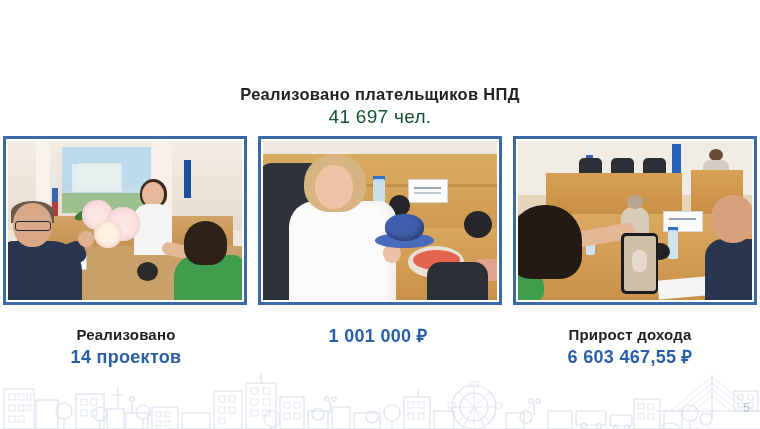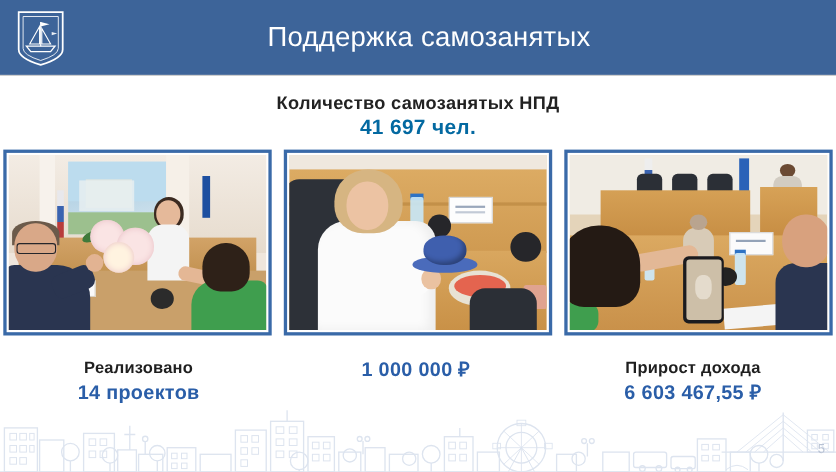--- a/index.html
+++ b/index.html
@@ -66,22 +66,22 @@
   .subhead-label {
     font-size: 16.5px;
     font-weight: bold;
     color: #222222;
     letter-spacing: 0.3px;
     line-height: 20px;
   }
   .subhead-value {
     margin-top: 1px;
     font-size: 19px;
-    font-weight: bold;
-    color: #0369a1;
+    font-weight: normal;
+    color: #14532d;
     letter-spacing: 0.3px;
     line-height: 23px;
   }
 
   
   .photo-row {
     position: absolute;
     left: 3px;
     top: 136px;
     width: 754px;
@@ -253,43 +253,23 @@
     font-size: 12px;
     color: #b9c3d4;
     font-weight: 400;
   }
 </style>
 </head>
 <body>
 
 <div id="slide">
 
-  <div class="header-bar">
-    <div class="emblem">
-      <svg viewBox="0 0 46 52" xmlns="http://www.w3.org/2000/svg">
-        <path d="M3 2 H43 V36 Q43 44 23 50 Q3 44 3 36 Z" fill="none" stroke="#ffffff" stroke-width="1.6"></path>
-        <path d="M7 6 H39 V35 Q39 41 23 46 Q7 41 7 35 Z" fill="none" stroke="#ffffff" stroke-width="0.9" opacity="0.85"></path>
-
-        <line x1="23" y1="11" x2="23" y2="33" stroke="#ffffff" stroke-width="1.1"></line>
-
-        <path d="M23 11 L31 13 L23 15 Z" fill="#ffffff"></path>
-
-        <path d="M22 15 L13 31 H22 Z" fill="none" stroke="#ffffff" stroke-width="1"></path>
-        <path d="M24 17 L32 31 H24 Z" fill="none" stroke="#ffffff" stroke-width="1"></path>
-
-        <path d="M10 33 H36 L32 38 H14 Z" fill="none" stroke="#ffffff" stroke-width="1.2"></path>
-
-        <path d="M33 20 L38 21.5 L33 23 Z" fill="#ffffff" opacity="0.9"></path>
-      </svg>
-    </div>
-    <div class="header-title">Поддержка самозанятых</div>
-  </div>
 
   <div class="subhead">
-    <div class="subhead-label">Количество самозанятых НПД</div>
+    <div class="subhead-label">Реализовано плательщиков НПД</div>
     <div class="subhead-value">41 697 чел.</div>
   </div>
 
   <div class="photo-row">
 
     <div class="photo-frame">
       <div class="photo-inner p1">
         <div class="wall-l"></div>
         <div class="screen">
           <div class="scr-sky"></div>
@@ -403,21 +383,21 @@
     </div>
 
   </div>
 
   <div class="metrics">
     <div class="metric">
       <div class="metric-label">Реализовано</div>
       <div class="metric-value">14 проектов</div>
     </div>
     <div class="metric">
-      <div class="metric-value">1 000 000 ₽</div>
+      <div class="metric-value">1 001 000 ₽</div>
     </div>
     <div class="metric">
       <div class="metric-label">Прирост дохода</div>
       <div class="metric-value">6 603 467,55 ₽</div>
     </div>
   </div>
 
   <div class="skyline">
     <svg viewBox="0 0 760 62" xmlns="http://www.w3.org/2000/svg">
       <g fill="none" stroke="#dde4ef" stroke-width="1.2">

